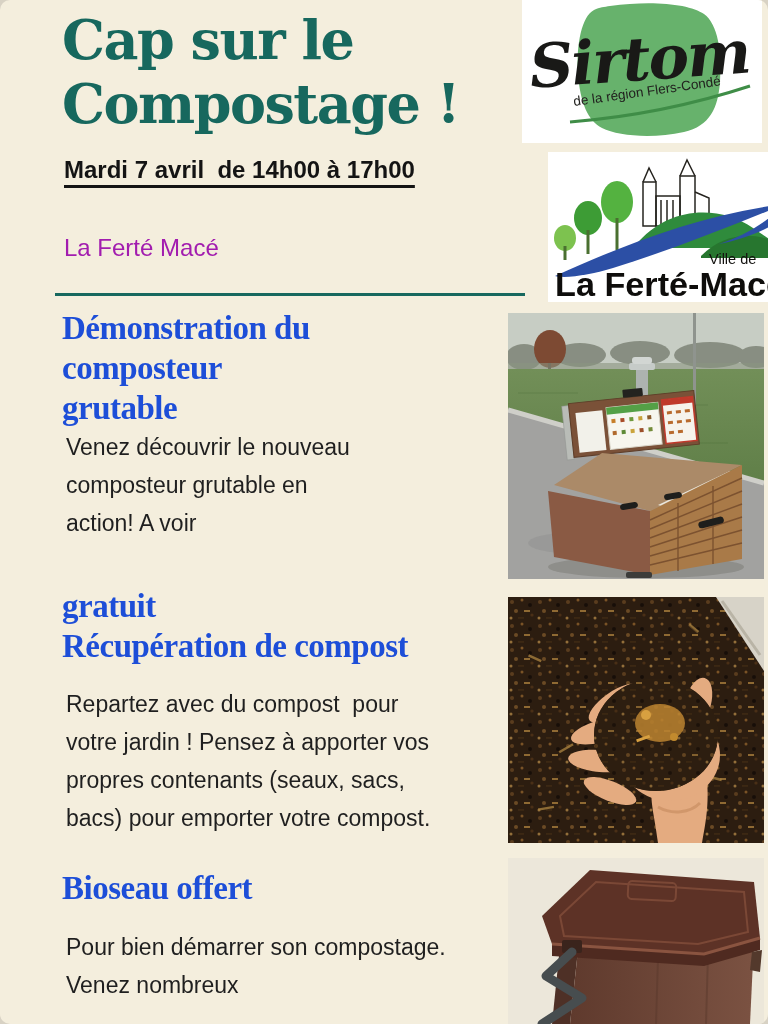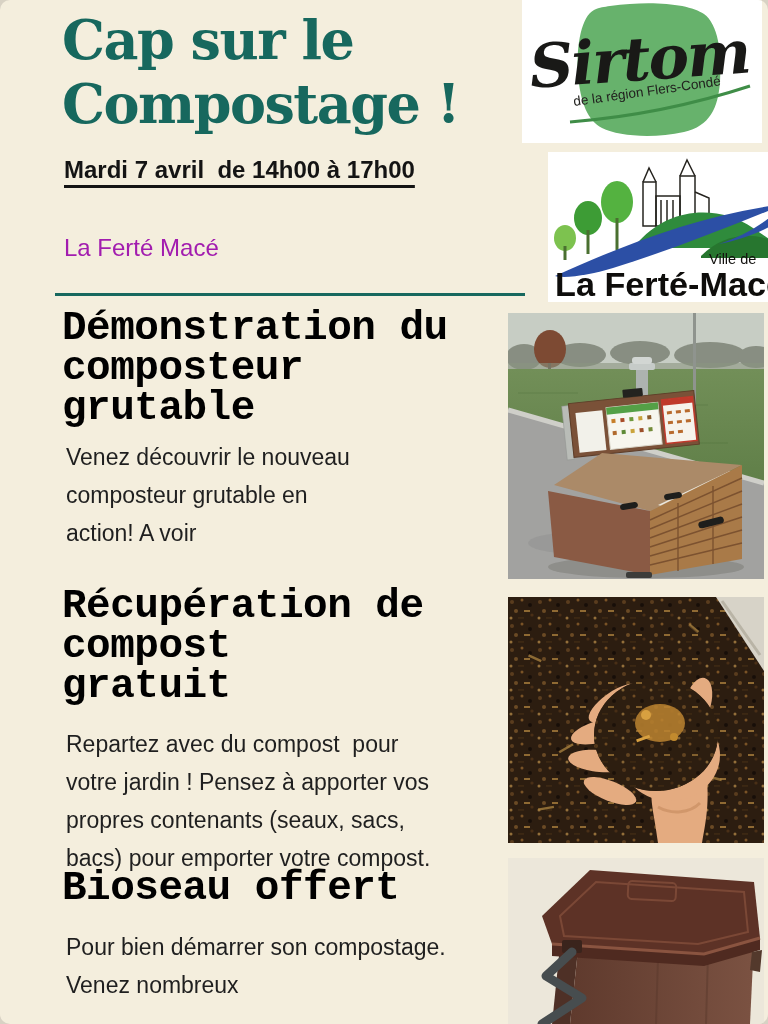--- a/index.html
+++ b/index.html
@@ -31,27 +31,27 @@
   .logo-sirtom { left:522px; top:0; width:240px; height:143px; }
   .logo-ville  { left:548px; top:152px; width:244px; height:150px; }
   .logo-box svg { display:block; width:100%; height:100%; }
 
   
   .sec { position:absolute; left:62px; width:450px; }
   .sec-demo  { top:308px; }
   .sec-recup { top:586px; }
   .sec-bioseau { top:868px; }
   .sec h2 {
-    margin:0; font-family:Liberation Mono, monospace; font-weight:bold;
-    font-size:41px; line-height:40px; letter-spacing:-0.5px; color:#000000;
+    margin:0; font-family:Liberation Serif, serif; font-weight:bold;
+    font-size:33px; line-height:40px; letter-spacing:-0.5px; color:#1d4ed8;
   }
   .sec h2 span { display:block; }
   .sec p { margin:0 0 0 4px; font-size:23px; line-height:38px; color:#1f1f1f; }
   .sec p span { display:block; white-space:pre; }
-  .sec-demo p  { margin-top:10px; }
+  .sec-demo p  { }
   .sec-recup p { margin-top:19px; }
   .sec-bioseau p { margin-top:20px; }
 
   
   .photo { position:absolute; left:508px; width:256px; overflow:hidden; }
   .photo svg { display:block; width:100%; height:100%; }
   .photo-composter { top:313px; height:266px; }
   .photo-compost   { top:597px; height:246px; }
   .photo-bioseau   { top:858px; height:166px; }
 </style>
@@ -113,22 +113,22 @@
     </h2>
     <p>
       <span>Venez découvrir le nouveau</span>
       <span>composteur grutable en</span>
       <span>action! A voir</span>
     </p>
   </section>
 
   <section class="sec sec-recup">
     <h2>
+      <span>gratuit</span>
       <span>Récupération de compost</span>
-      <span>gratuit</span>
     </h2>
     <p>
       <span>Repartez avec du compost  pour</span>
       <span>votre jardin ! Pensez à apporter vos</span>
       <span>propres contenants (seaux, sacs,</span>
       <span>bacs) pour emporter votre compost.</span>
     </p>
   </section>
 
   <section class="sec sec-bioseau">

